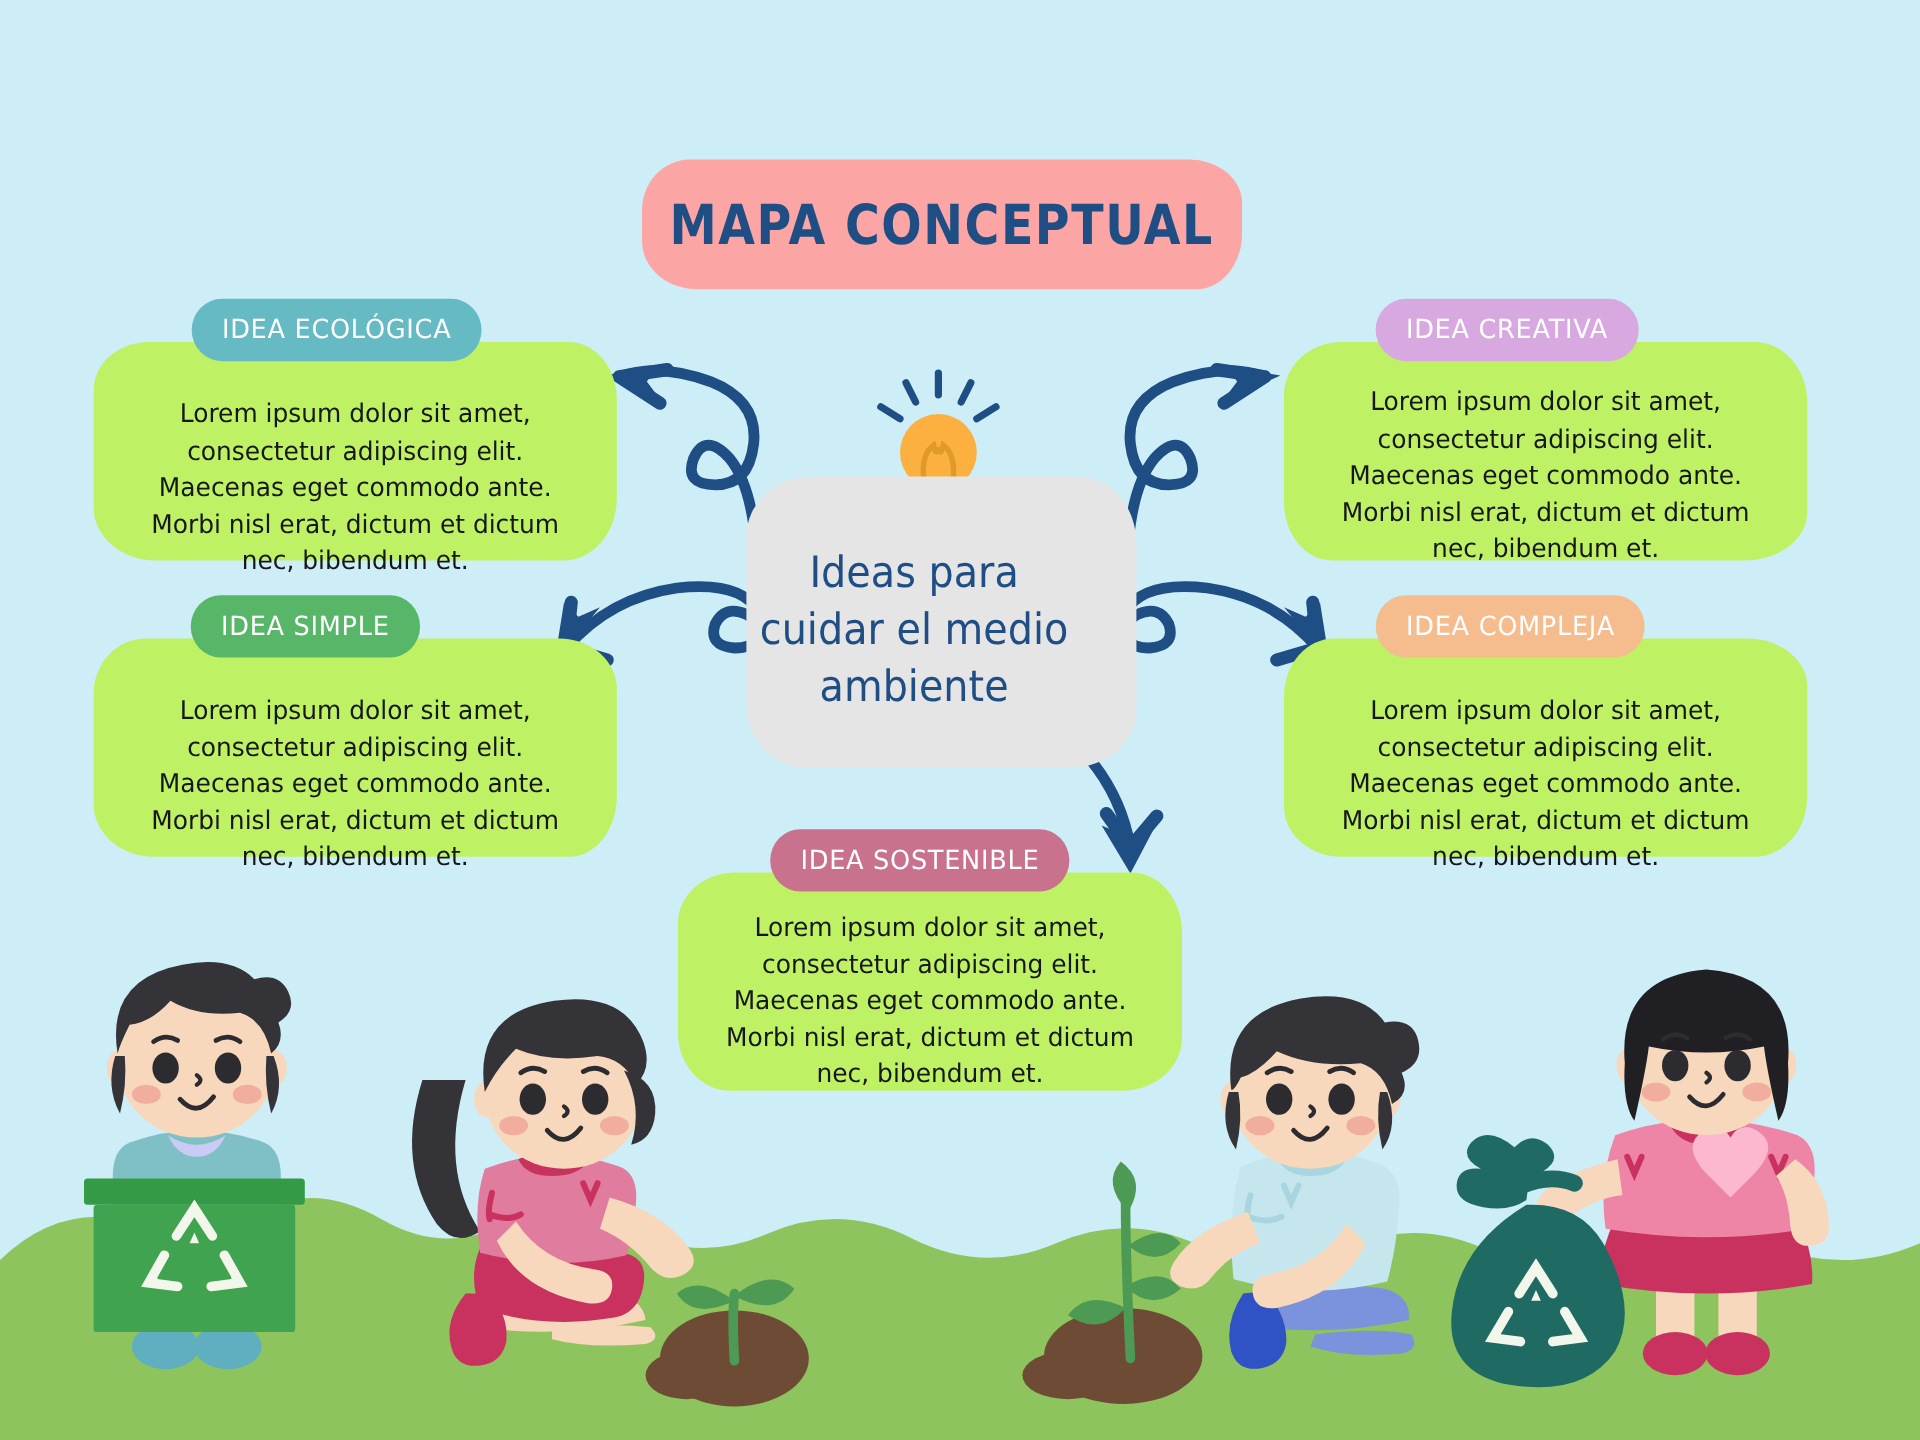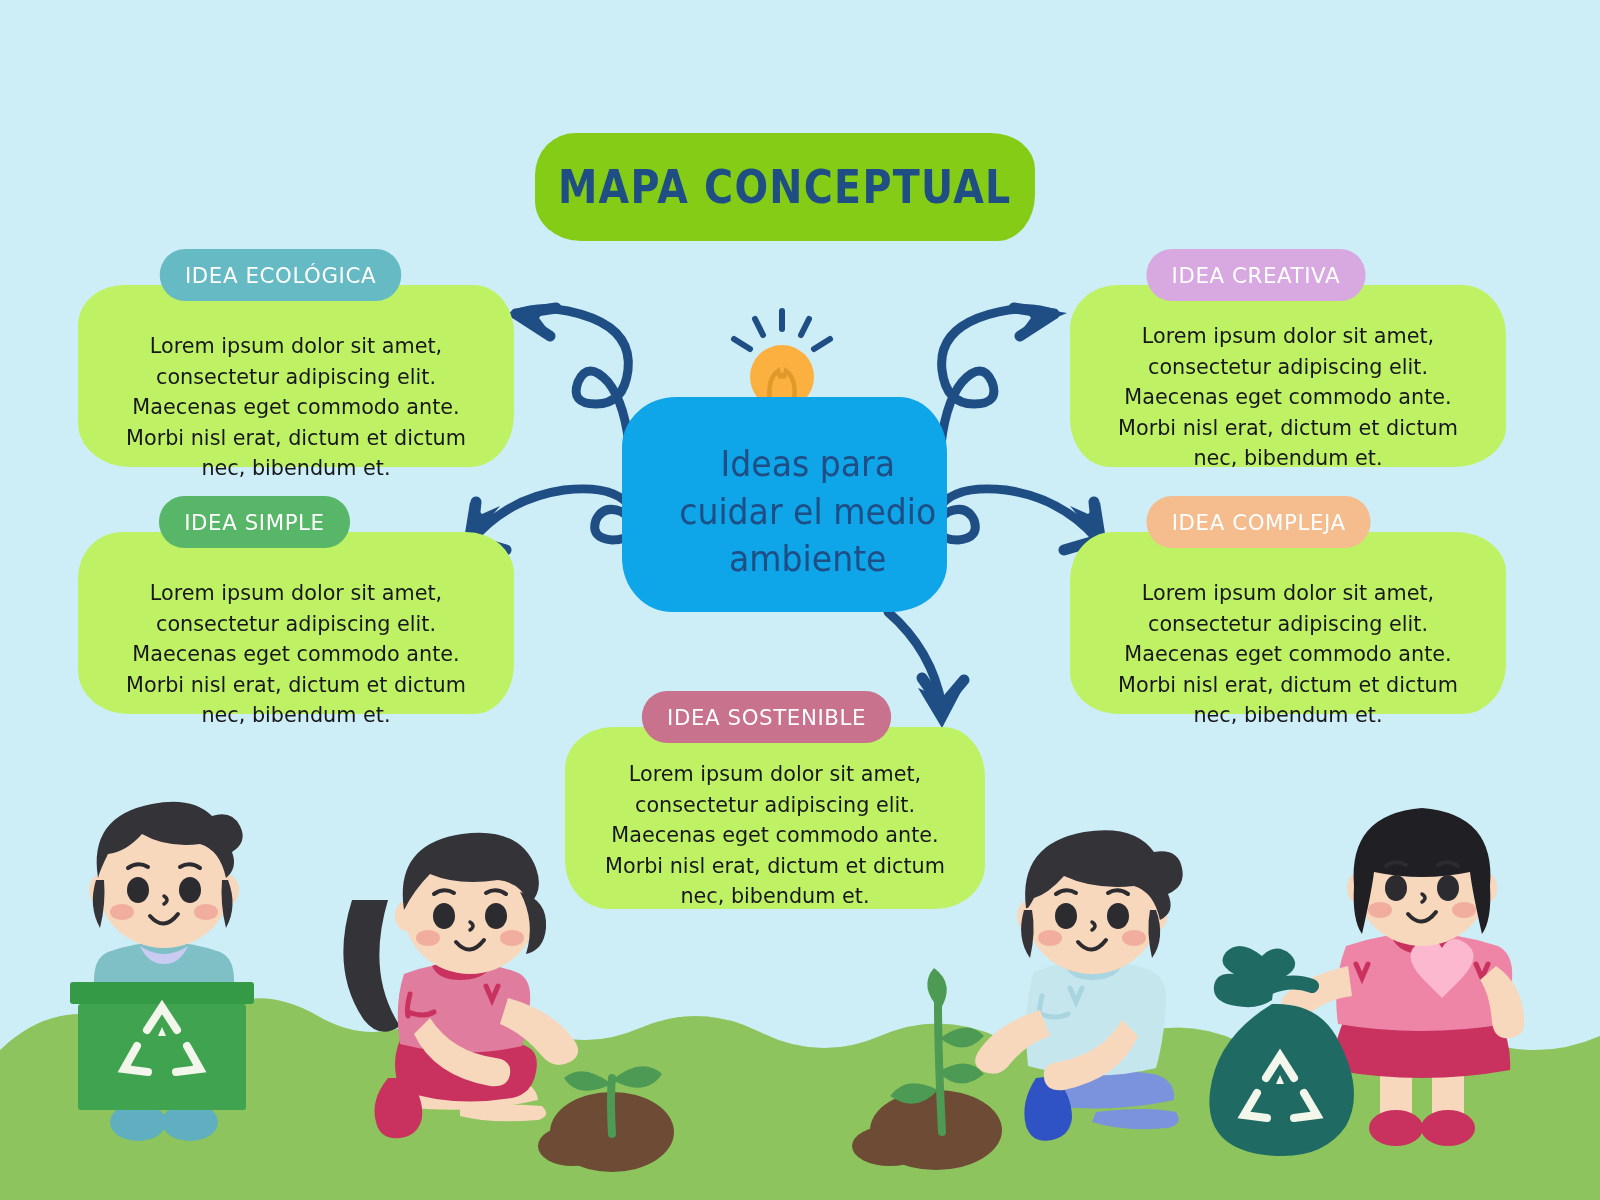--- a/index.html
+++ b/index.html
@@ -10,40 +10,40 @@
     position:relative;
   }
   #stage { position:absolute; inset:0; width:1600px; height:1200px; }
 
   
   .scenery { position:absolute; left:0; bottom:0; width:1600px; height:260px; }
 
   
   .title-card{
     position:absolute; left:535px; top:133px; width:500px; height:108px;
-    background:#84cc16;
+    background:#fca5a5;
     border-radius:40px 44px 38px 46px / 42px 36px 46px 40px;
     display:flex; align-items:center; justify-content:center;
   }
   .title-text{
     font-family:"DejaVu Sans", sans-serif;
     font-weight:700;
     font-size:46px;
     letter-spacing:1.5px;
     color:#1F4E85;
     transform:scaleX(0.86);
     white-space:nowrap;
   }
 
   
   .center-card{
-    position:absolute; left:622px; top:397px; width:325px; height:215px;
-    background:#0ea5e9;
+    position:absolute; left:622px; top:397px; width:325px; height:243px;
+    background:#e5e5e5;
     border-radius:54px 48px 56px 50px / 50px 56px 48px 54px;
-    display:flex; align-items:center; justify-content:flex-end;
+    display:flex; align-items:center; justify-content:flex-start;
     padding-top:14px;
   }
   .center-text{
     font-family:"DejaVu Sans", sans-serif;
     font-weight:400;
     font-size:36px;
     line-height:1.32;
     color:#1F4E85;
     text-align:center;
     transform:scaleX(0.92);

